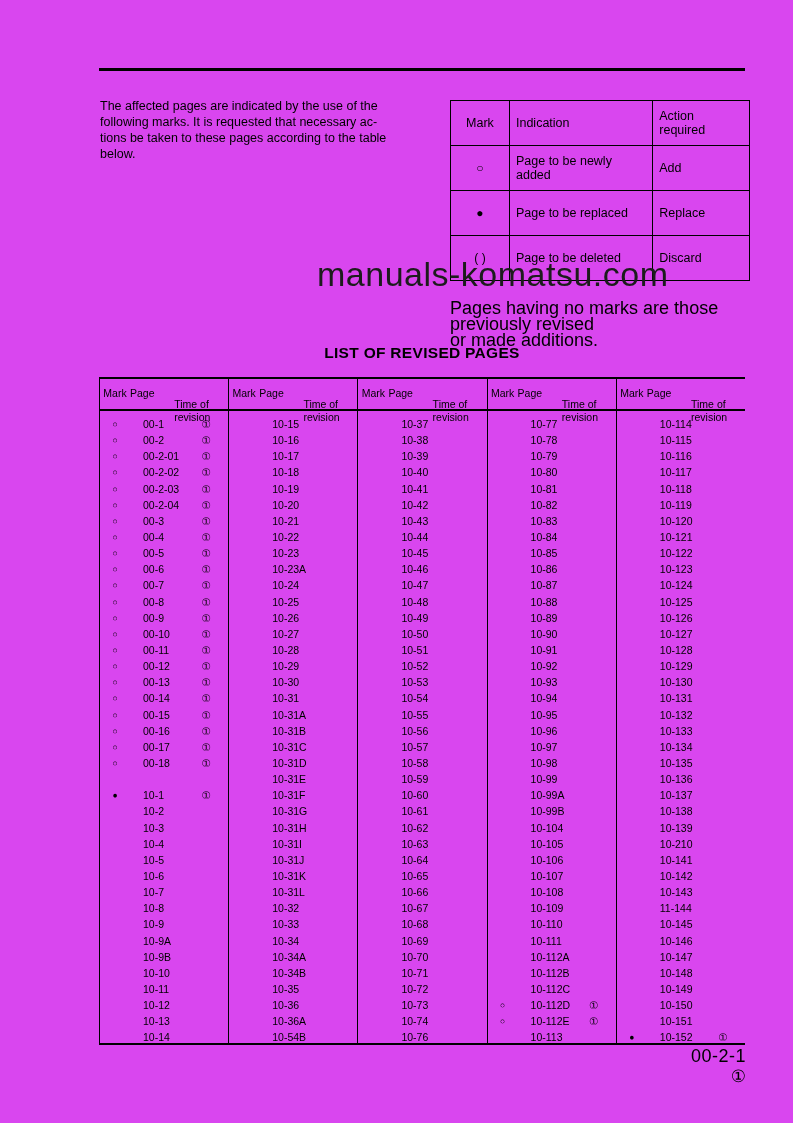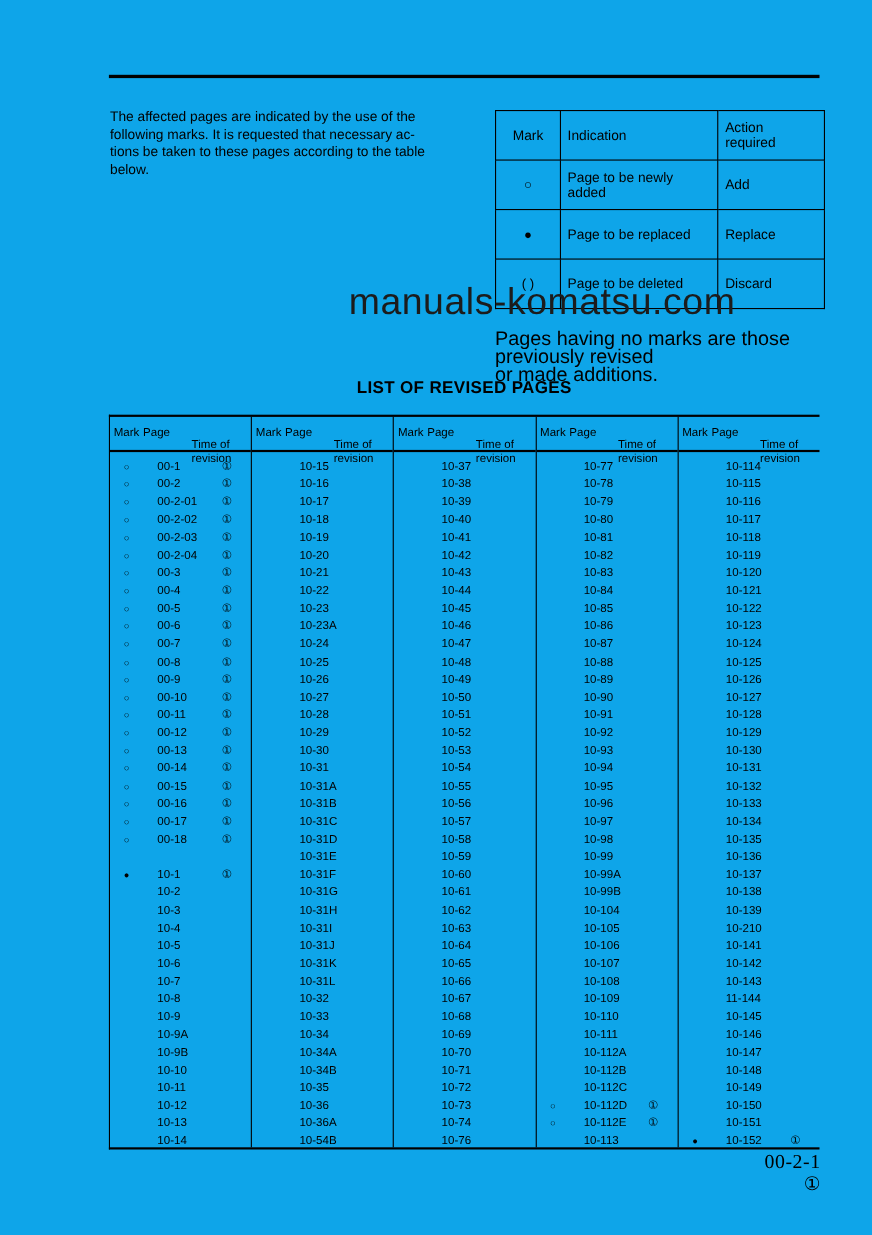--- a/index.html
+++ b/index.html
@@ -1,16 +1,16 @@
 <!DOCTYPE html>
 <html><head>
 <meta charset="utf-8">
 <style>
   html,body{margin:0;padding:0;background:#e8e8e8;}
-  .page{position:relative;width:793px;height:1123px;background:#0ea5e9;margin:0 auto;
+  .page{position:relative;width:793px;height:1123px;background:#d946ef;margin:0 auto;
         font-family:"Liberation Sans", sans-serif;color:#000;overflow:hidden;}
   .top-rule{position:absolute;left:99px;top:68px;width:646px;height:3px;background:#000;}
   .intro{position:absolute;left:100px;top:98px;width:345px;font-size:12.5px;line-height:16px;
          white-space:pre-line;margin:0;}
   
   .legend{position:absolute;left:450px;top:100px;width:300px;border-collapse:collapse;
           font-size:12.5px;}
   .legend,.legend th,.legend td{border:1.5px solid #000;}
   .legend th,.legend td{padding:2px 6px;font-weight:normal;text-align:left;height:45px;
           box-sizing:border-box;vertical-align:middle;background:transparent;}
@@ -35,21 +35,21 @@
           font-size:10.5px;}
   .h-mark{width:30px;text-align:center;padding-top:8px;}
   .h-page{flex:1;text-align:left;padding-top:8px;}
   .h-time{width:50px;text-align:left;padding-right:4px;padding-top:3px;line-height:1.2;margin-top:16px;}
   .g-body{flex:1;padding-top:5px;}
   .g-row{display:flex;height:16.15px;line-height:16.15px;font-size:10.5px;}
   .c-mark{width:30px;text-align:center;font-size:8.5px;line-height:16.15px;}
   .c-page{flex:1;text-align:left;padding-left:13px;}
   .c-time{width:44px;text-align:center;font-size:10.5px;}
   .footer-page{position:absolute;left:600px;top:1046px;width:146px;text-align:right;
-               font-size:18px;letter-spacing:0.5px;font-family:Liberation Serif, serif;}
+               font-size:18px;letter-spacing:0.5px;}
   .footer-rev{position:absolute;left:660px;top:1066px;width:86px;text-align:right;
               font-size:17px;}
 </style>
 </head>
 <body>
 
 <div class="page">
 
   <div class="top-rule"></div>
 

